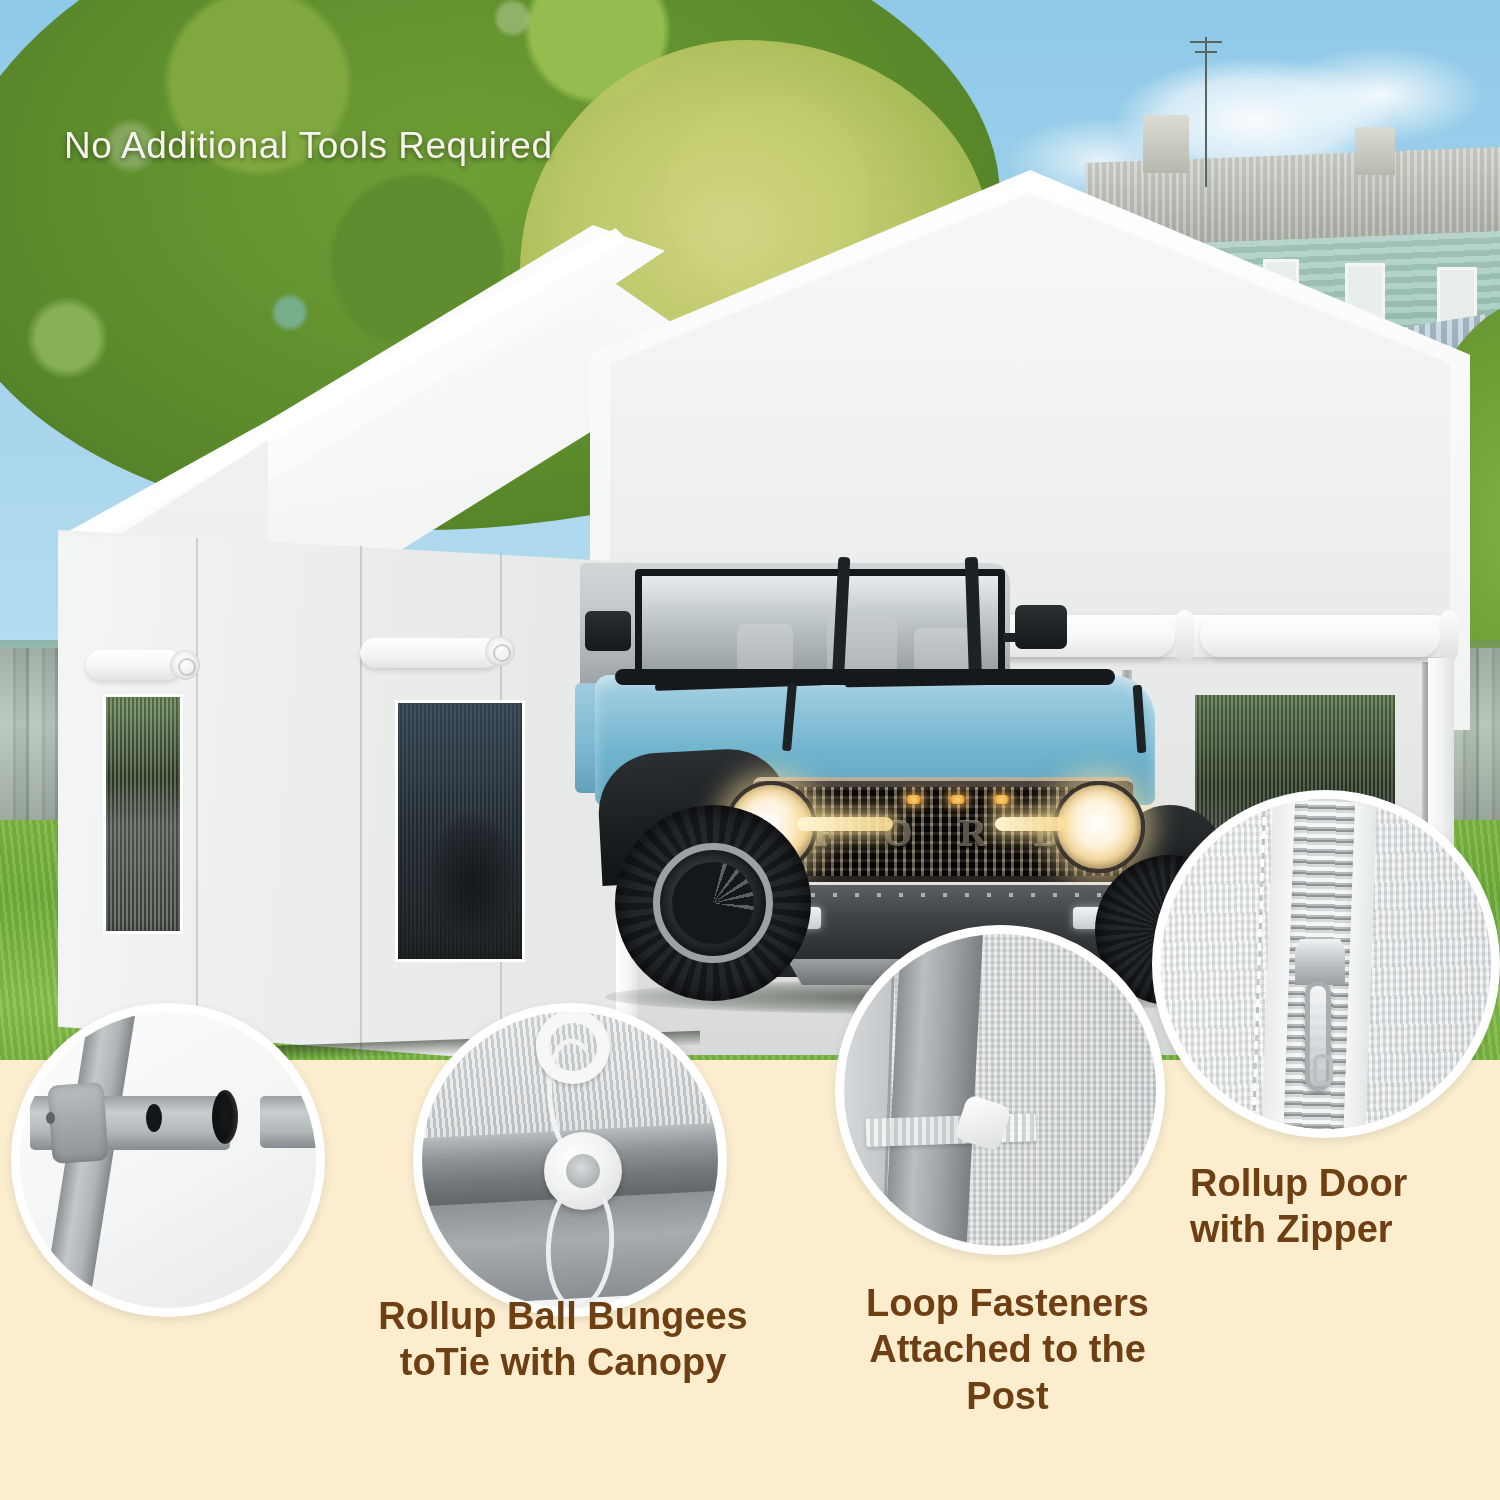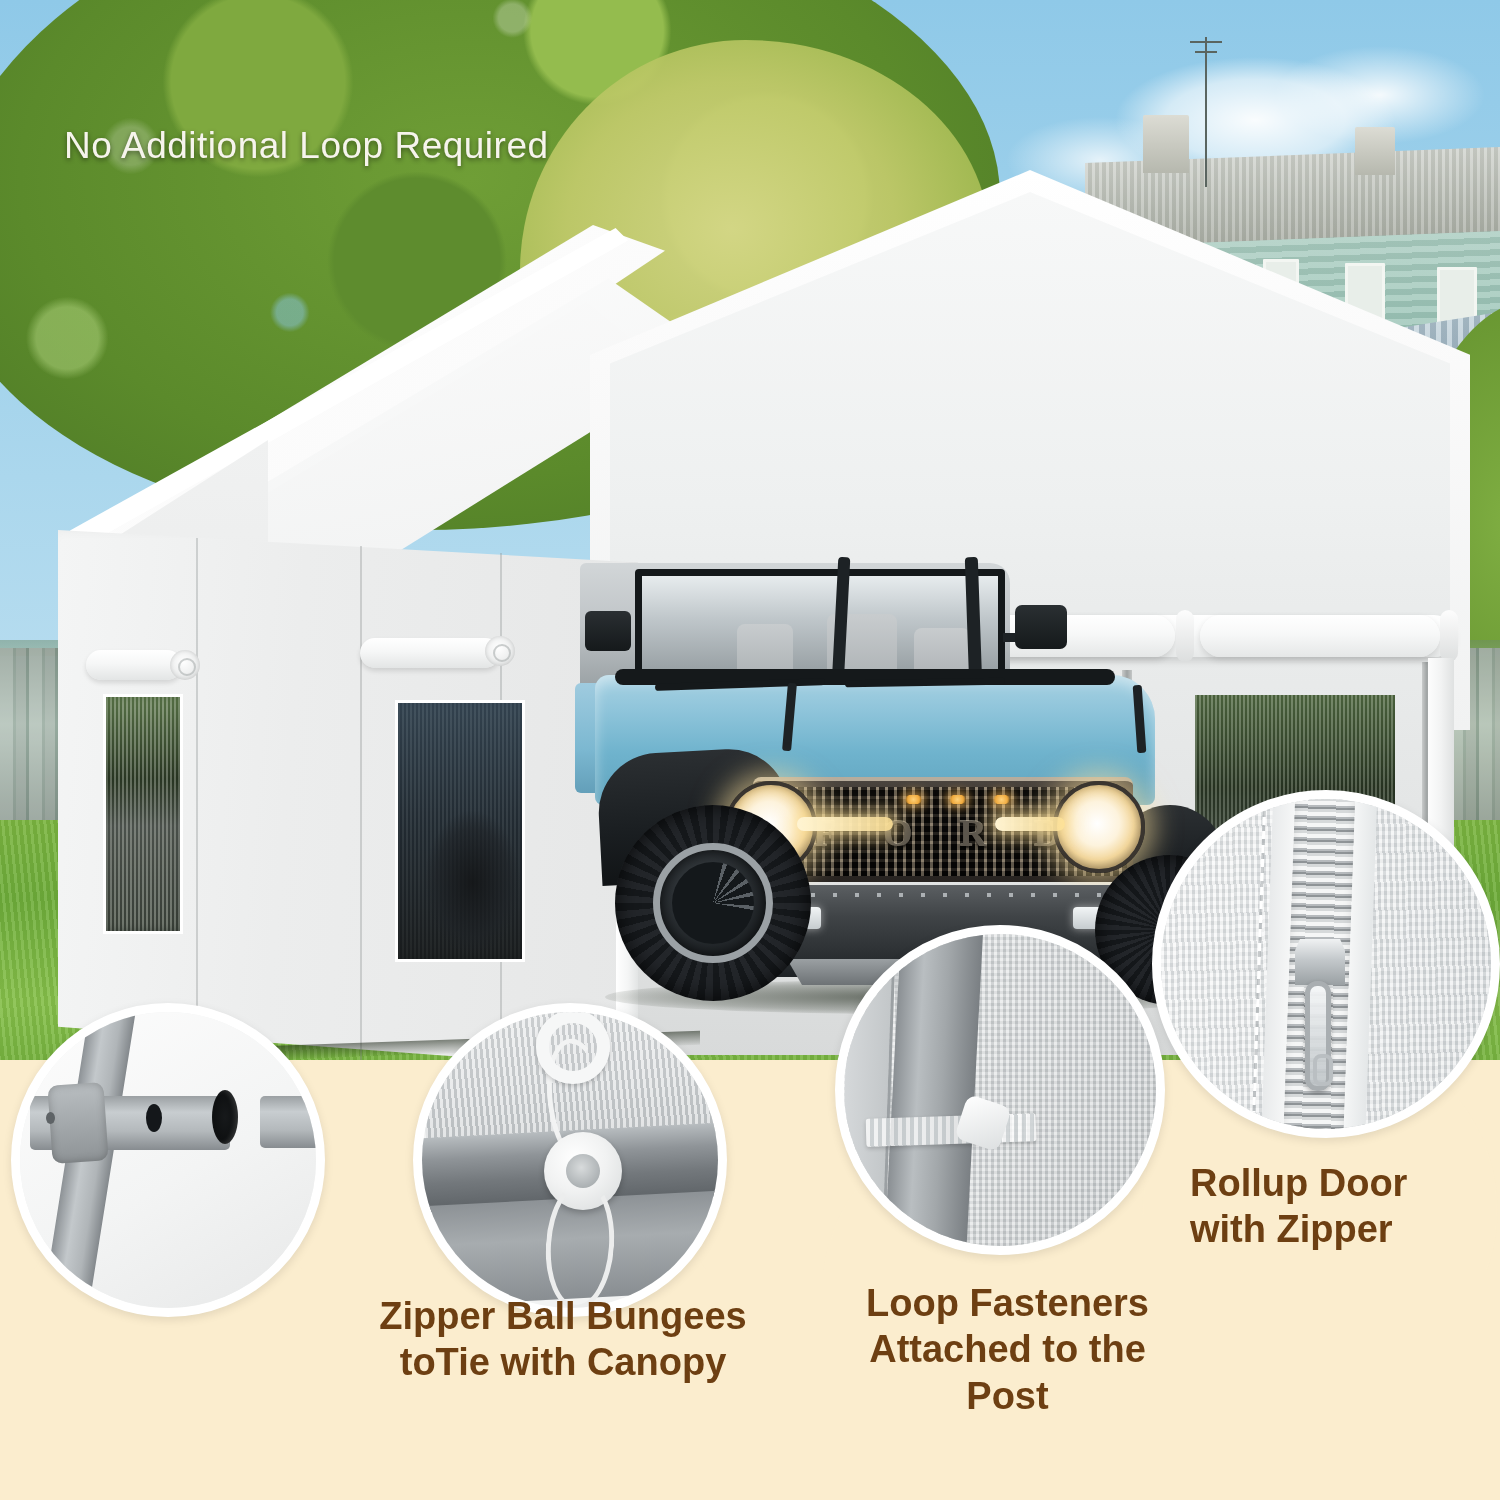--- a/index.html
+++ b/index.html
@@ -793,21 +793,21 @@
       <div class="b-skid"></div>
 
       <div class="b-tire tire-r"></div>
       <div class="b-tire tire-l"></div>
       <div class="b-rim rim-l">
         <div class="b-rim-spokes"></div>
       </div>
     </div>
   </div>
 
-  <div class="subheadline">No Additional Loop Required</div>
+  <div class="subheadline">No Additional Tools Required</div>
 
   <div class="cream"></div>
 
   <div class="bubble bub1">
     <div class="bubble-inner">
       <div class="b1-bg"></div>
       <div class="b1-vert"></div>
       <div class="b1-horz"></div>
       <div class="b1-cross"></div>
       <div class="b1-dot"></div>
@@ -851,21 +851,21 @@
       <div class="b4-tapeR"></div>
       <div class="b4-gap"></div>
       <div class="b4-teeth"></div>
       <div class="b4-slider"></div>
       <div class="b4-pull"></div>
     </div>
   </div>
 
 
   <div class="caption cap2">
-    <div>Zipper Ball Bungees</div>
+    <div>Rollup Ball Bungees</div>
     <div>toTie with Canopy</div>
   </div>
 
   <div class="caption cap4">
     <div>Rollup Door</div>
     <div>with Zipper</div>
   </div>
 
   <div class="caption cap3">
     <div>Loop Fasteners</div>

